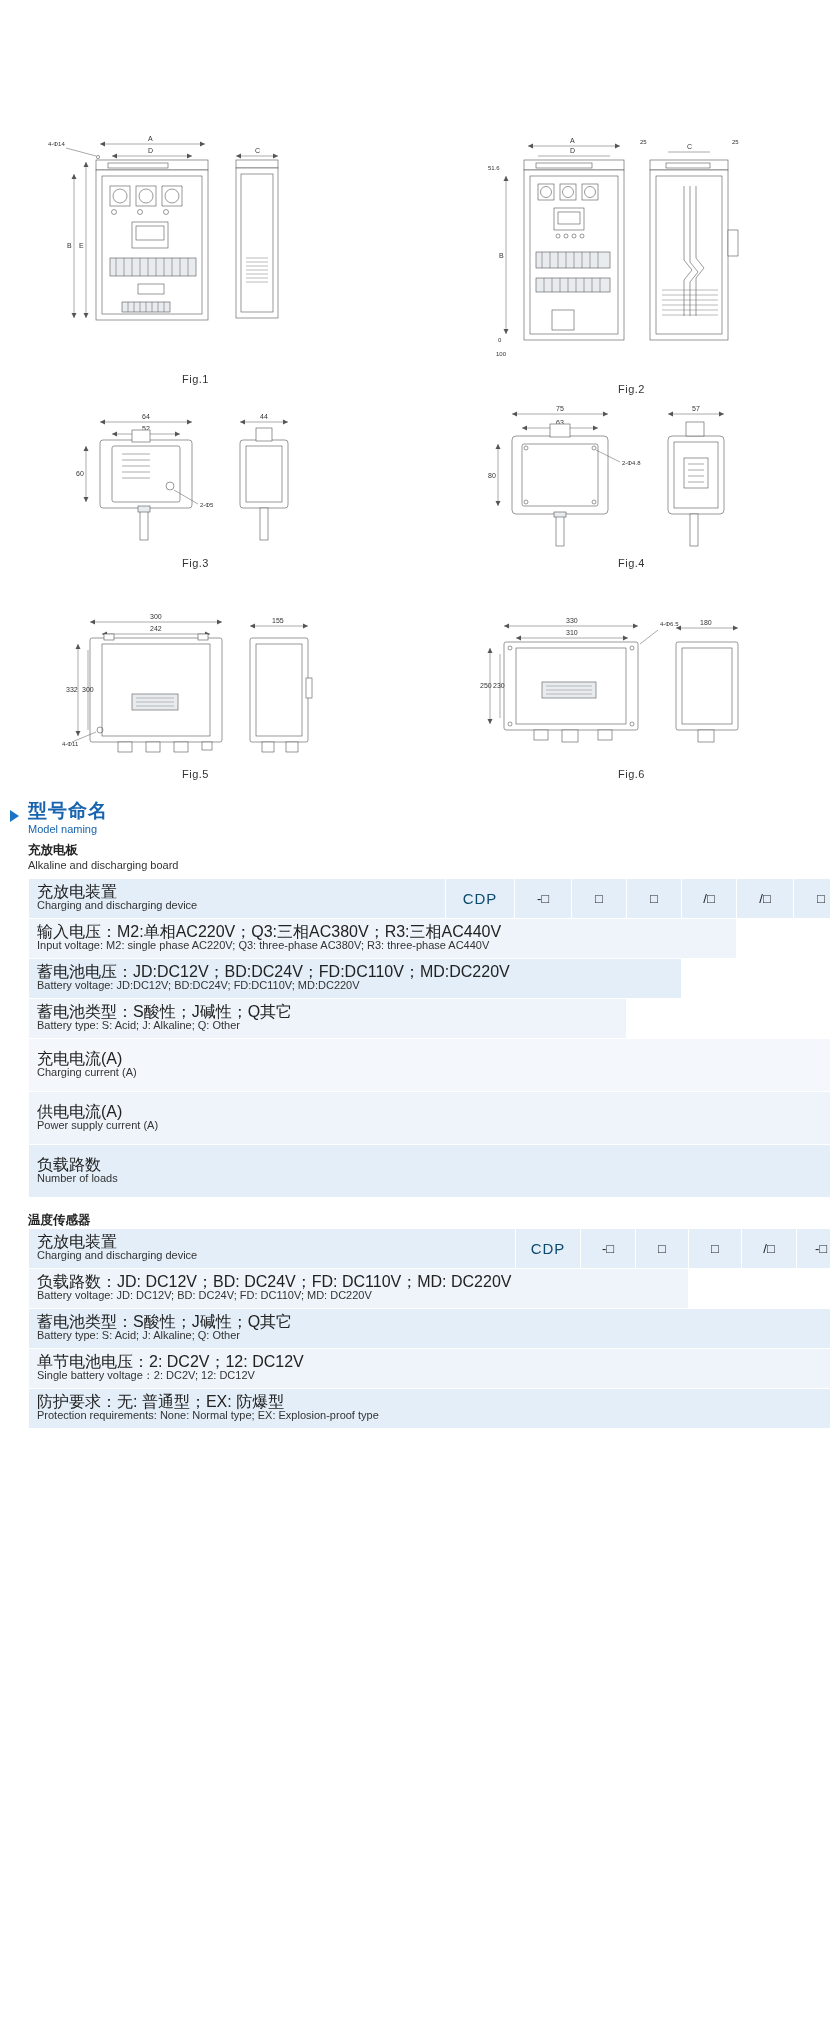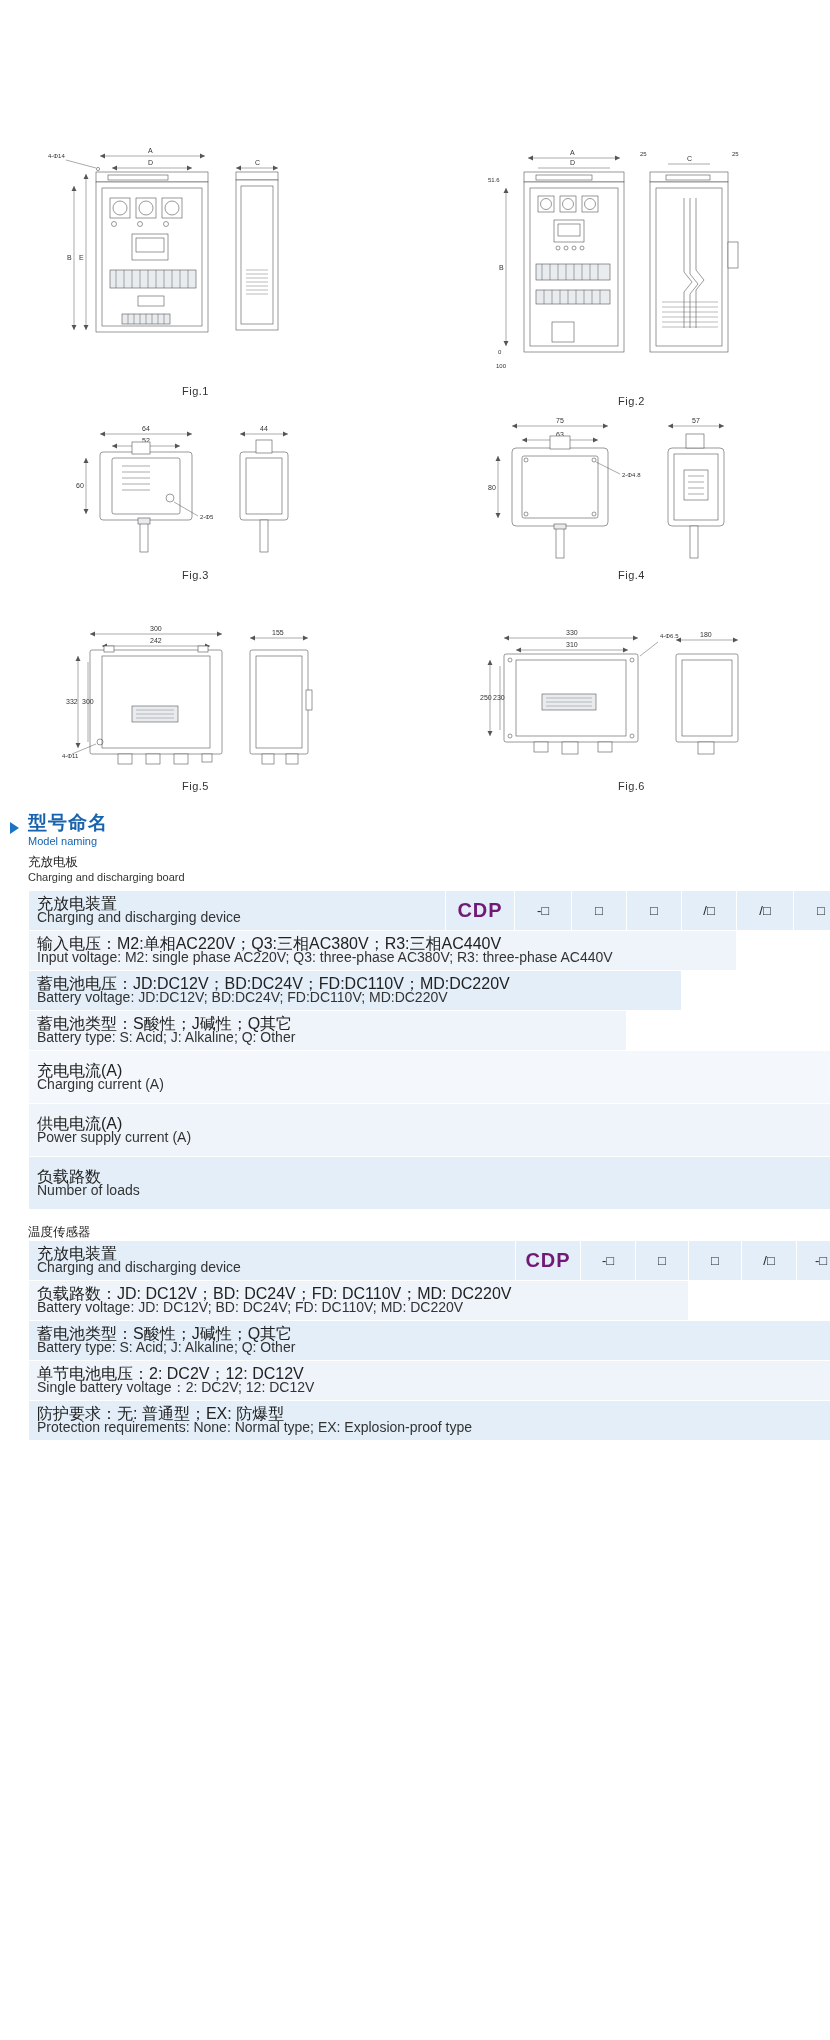--- a/index.html
+++ b/index.html
@@ -3,21 +3,21 @@
 <meta charset="utf-8">
 <style>
   html,body{margin:0;padding:0;}
   body{
     width:830px;
     background:#ffffff;
     font-family:"Liberation Sans", sans-serif;
     color:#222;
     -webkit-font-smoothing:antialiased;
   }
-  .page{width:826px;position:relative;margin-top:12px;}
+  .page{width:826px;position:relative;}
 
   
   .drawings{position:relative;width:830px;height:800px;}
   .fig-caption{
     position:absolute;font-size:11px;color:#333;letter-spacing:.5px;
   }
   svg.dwg{position:absolute;}
   .ln2{stroke:#555;stroke-width:.6;fill:none;}
   .dim{stroke:#555;stroke-width:.5;fill:none;}
   .fillgrey{fill:#e9ecef;stroke:#555;stroke-width:.6;}
@@ -29,32 +29,32 @@
   .section-head{
     margin:0 0 0 0;padding:0 0 0 28px;position:relative;
   }
   .tri{
     position:absolute;left:10px;top:10px;width:0;height:0;
     border-left:9px solid #1a73c4;border-top:6px solid transparent;border-bottom:6px solid transparent;
   }
   .sec-cn{font-size:19px;color:#1763ad;font-weight:bold;letter-spacing:1px;line-height:22px;}
   .sec-en{font-size:11px;color:#1763ad;line-height:14px;padding-bottom:6px;}
 
-  .block-title-cn{font-size:12.5px;font-weight:normal;color:#222;line-height:16px;}
+  .block-title-cn{font-size:12.5px;font-weight:bold;color:#222;line-height:16px;}
   .block-title-en{font-size:11px;color:#333;line-height:14px;padding-bottom:6px;}
 
   .tbl{width:782px;margin:0 0 0 28px;border-collapse:collapse;table-layout:fixed;}
   .tbl td{border:1px solid #ffffff;vertical-align:middle;}
   .row-a{background:#e3eef8;}
   .row-b{background:#eef4fa;}
   .row-c{background:#f4f8fc;}
   .cell-pad{padding:6px 8px;}
   .cn{font-size:16px;color:#222;line-height:14px;}
-  .en{font-size:14px;color:#333;line-height:13px;}
-  .code{font-size:20px;font-weight:bold;color:#701a75;letter-spacing:1px;text-align:center;}
+  .en{font-size:11px;color:#333;line-height:13px;}
+  .code{font-size:15px;font-weight:normal;color:#0c4a6e;letter-spacing:1px;text-align:center;}
   .slot{font-size:13px;color:#222;text-align:center;letter-spacing:0px;white-space:nowrap;}
 
   .sensor-wrap{margin:14px 0 0 28px;}
   .sensor-line{font-size:11px;color:#222;line-height:16px;}
   .two-col{display:flex;}
   .two-col > div:first-child{width:210px;}
   .spacer14{height:14px;}
 </style>
 </head>
 <body>
@@ -405,21 +405,21 @@
   </div>
 
   <div class="section-head">
     <div class="tri"></div>
     <div class="sec-cn">型号命名</div>
     <div class="sec-en">Model naming</div>
   </div>
 
   <div style="margin-left:28px;">
     <div class="block-title-cn">充放电板</div>
-    <div class="block-title-en">Charging and discharging board</div>
+    <div class="block-title-en">Alkaline and discharging board</div>
   </div>
 
   <table class="tbl">
     <tbody>
         <tr class="row-a">
       <td class="cell-pad" style="width:400px;">
         <div class="cn">充放电装置</div>
         <div class="en">Charging and discharging device</div>
       </td>
       <td class="code" style="width:66px;">CDP</td>

